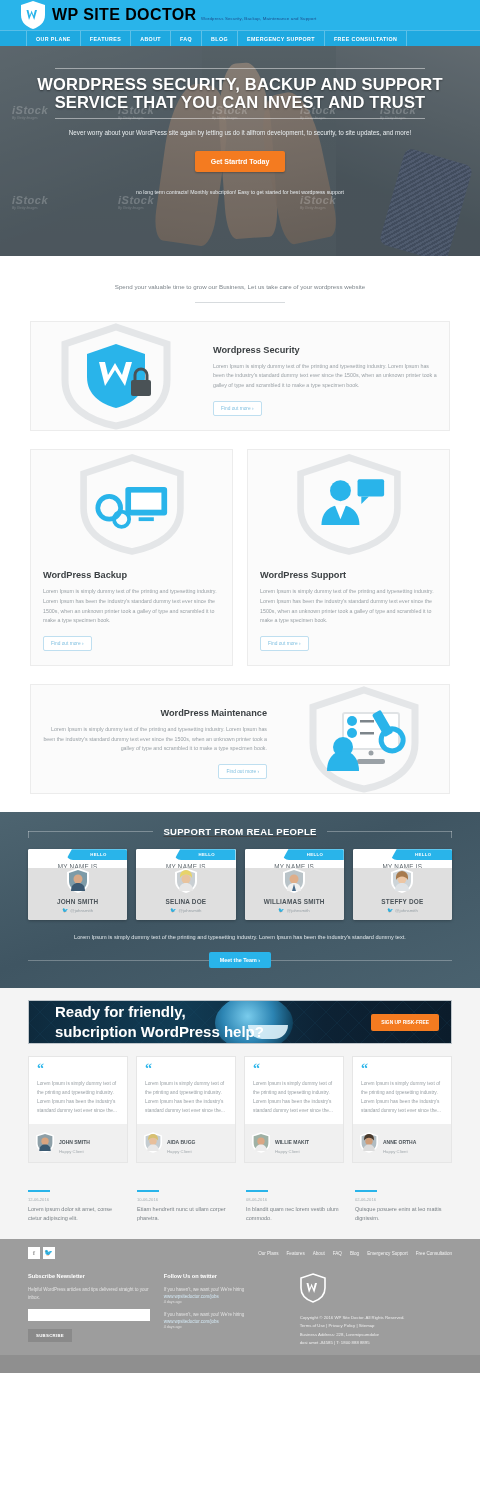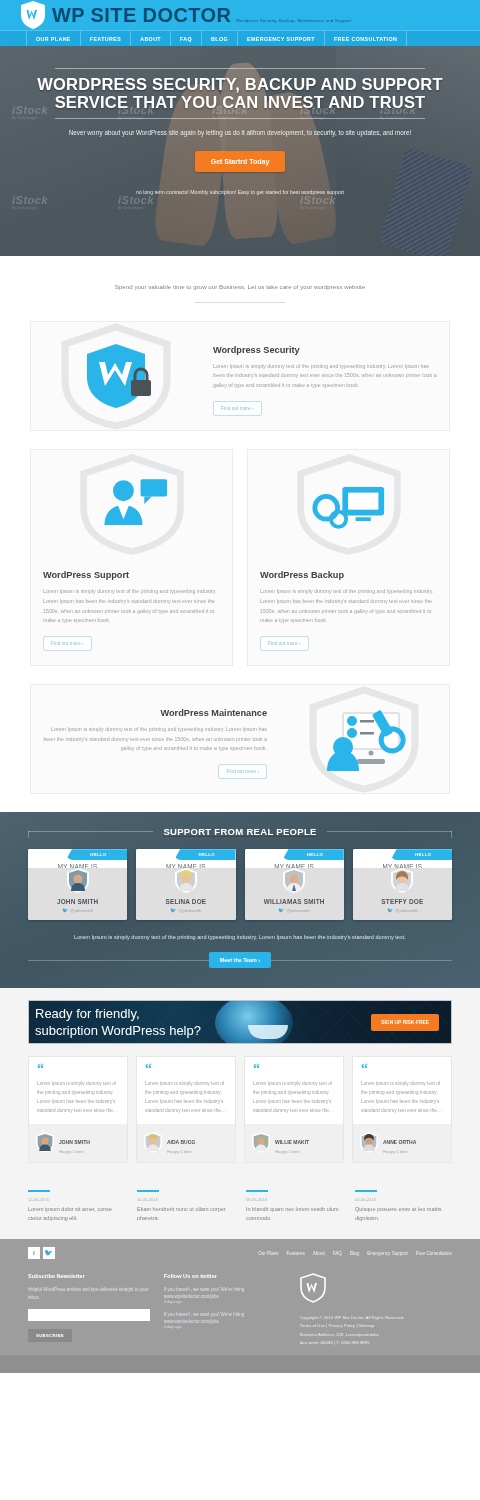--- a/index.html
+++ b/index.html
@@ -9,21 +9,21 @@
     background: #ffffff; color: #444;
   }
   .page { width: 480px; height: 1500px; position: relative; }
 
   
   .topbar { background: #29b4ea; height: 30px; display: flex; align-items: center; padding-left: 20px; }
   .logo-wrap { display: flex; align-items: center; gap: 6px; }
   .logo-shield { width: 26px; height: 30px; position: relative; }
   .logo-shield svg { display:block; }
   .logo-text { line-height: 1; }
-  .logo-title { font-size: 20px; font-weight: bold; color: #0c4a6e; letter-spacing: .4px; }
+  .logo-title { font-size: 16px; font-weight: bold; color: #000000; letter-spacing: .4px; }
   .logo-tag { font-size: 4.4px; color: #1c4d8c; letter-spacing: .15px; margin-top: 1px; }
 
   .navbar { background: #1fa9e0; height: 16px; display: flex; align-items: stretch; padding-left: 26px;
             border-top: 1px solid rgba(255,255,255,.25); }
   .nav-item { font-size: 5.3px; font-weight: bold; color: #fff; letter-spacing: .4px;
               display:flex; align-items:center; padding: 0 9px;
               border-right: 1px solid rgba(255,255,255,.28); cursor: pointer; }
   .nav-item:first-child { border-left: 1px solid rgba(255,255,255,.28); }
 
   
@@ -104,21 +104,21 @@
   .cta { position:relative; height: 44px; overflow:hidden; border:1px solid #bfc6cb;
          background: linear-gradient(90deg,#0e2a3d 0%,#113c55 35%,#0d2234 70%,#0b1c2b 100%); display:flex; align-items:center; }
   .cta-x { position:absolute; inset:0; opacity:.3;
       background-image: linear-gradient(45deg, transparent 48%, #1d5573 49%, transparent 51%),
                         linear-gradient(-45deg, transparent 48%, #1d5573 49%, transparent 51%);
       background-size: 22px 22px; }
   .cta-face { position:absolute; left: 44%; top:-6px; width: 78px; height: 56px; border-radius:50%;
               background: radial-gradient(circle at 42% 38%, #7fd4f5 0%, #2d88b8 45%, #10435f 80%); opacity:.95;}
   .cta-smile { position:absolute; left:52%; top:24px; width: 40px; height: 14px; border-radius: 0 0 22px 22px;
                background: #dff3fb; opacity:.9;}
-  .cta-txt { position:relative; z-index:3; color:#fff; font-size: 13px; font-weight:normal; line-height:1.35; padding-left: 6px; }
+  .cta-txt { position:relative; z-index:3; color:#fff; font-size: 15px; font-weight:bold; line-height:1.35; padding-left: 26px; }
   .btn-cta { position:absolute; right: 12px; top: 13px; z-index:4; background:#f47b20; color:#fff;
              font-size:4.9px; font-weight:bold; padding: 6px 10px; border-radius:2px; cursor:pointer; }
 
   
   .testis { display:flex; gap: 8px; padding: 12px 28px 0; background:#f4f4f4;}
   .testi { flex:1; background:#f0f0f0; }
   .testi-q { background:#fff; padding: 8px 8px 9px; border:1px solid #e6e6e6; border-bottom:none; }
   .quote { color:#29b4ea; font-size: 14px; font-weight:bold; line-height: .6; font-family:"Liberation Serif", serif; }
   .testi-p { font-size: 4.8px; color:#9aa1a6; line-height:1.9; margin-top: 5px; }
   .testi-f { display:flex; align-items:center; gap: 5px; padding: 6px 7px 8px; border:1px solid #e6e6e6; border-top:none;}
@@ -243,47 +243,47 @@
           <div class="btn-outline">Find out more ›</div>
         </div>
       </div>
     </div>
 
     <div class="row-two">
       <div class="card card-col">
         <div class="shield-ico">
           <svg width="112" height="104" viewBox="0 0 118 108">
             <path d="M59 5 L110 22 V58 C110 85 86 99 59 104 C32 99 8 85 8 58 V22 Z" fill="none" stroke="#e4e6e8" stroke-width="7"></path>
+            <rect x="52" y="36" width="44" height="30" rx="3" fill="#29b4ea"></rect>
+            <rect x="58" y="42" width="32" height="18" fill="#fff"></rect>
+            <rect x="66" y="68" width="16" height="4" fill="#29b4ea"></rect>
+            <circle cx="35" cy="58" r="12" fill="none" stroke="#29b4ea" stroke-width="5"></circle>
+            <circle cx="48" cy="70" r="8" fill="none" stroke="#29b4ea" stroke-width="4"></circle>
+          </svg>
+        </div>
+        <div class="card-body">
+          <div class="card-h">WordPress Backup</div>
+          <div class="card-p">Lorem Ipsum is simply dummy text of the printing and typesetting industry. Lorem Ipsum has been the industry's standard dummy text ever since the 1500s, when an unknown printer took a galley of type and scrambled it to make a type specimen book.</div>
+          <div class="btn-outline">Find out more ›</div>
+        </div>
+      </div>
+
+      <div class="card card-col">
+        <div class="shield-ico">
+          <svg width="112" height="104" viewBox="0 0 118 108">
+            <path d="M59 5 L110 22 V58 C110 85 86 99 59 104 C32 99 8 85 8 58 V22 Z" fill="none" stroke="#e4e6e8" stroke-width="7"></path>
             <circle cx="50" cy="40" r="11" fill="#29b4ea"></circle>
             <path d="M30 76 C30 62 40 55 50 55 C60 55 70 62 70 76 Z" fill="#29b4ea"></path>
             <path d="M44 55 L50 70 L56 55 Z" fill="#fff"></path>
             <rect x="68" y="28" width="28" height="18" rx="2" fill="#29b4ea"></rect>
             <path d="M72 46 L72 54 L80 46 Z" fill="#29b4ea"></path>
           </svg>
         </div>
         <div class="card-body">
           <div class="card-h">WordPress Support</div>
-          <div class="card-p">Lorem Ipsum is simply dummy text of the printing and typesetting industry. Lorem Ipsum has been the industry's standard dummy text ever since the 1500s, when an unknown printer took a galley of type and scrambled it to make a type specimen book.</div>
-          <div class="btn-outline">Find out more ›</div>
-        </div>
-      </div>
-
-      <div class="card card-col">
-        <div class="shield-ico">
-          <svg width="112" height="104" viewBox="0 0 118 108">
-            <path d="M59 5 L110 22 V58 C110 85 86 99 59 104 C32 99 8 85 8 58 V22 Z" fill="none" stroke="#e4e6e8" stroke-width="7"></path>
-            <rect x="52" y="36" width="44" height="30" rx="3" fill="#29b4ea"></rect>
-            <rect x="58" y="42" width="32" height="18" fill="#fff"></rect>
-            <rect x="66" y="68" width="16" height="4" fill="#29b4ea"></rect>
-            <circle cx="35" cy="58" r="12" fill="none" stroke="#29b4ea" stroke-width="5"></circle>
-            <circle cx="48" cy="70" r="8" fill="none" stroke="#29b4ea" stroke-width="4"></circle>
-          </svg>
-        </div>
-        <div class="card-body">
-          <div class="card-h">WordPress Backup</div>
           <div class="card-p">Lorem Ipsum is simply dummy text of the printing and typesetting industry. Lorem Ipsum has been the industry's standard dummy text ever since the 1500s, when an unknown printer took a galley of type and scrambled it to make a type specimen book.</div>
           <div class="btn-outline">Find out more ›</div>
         </div>
       </div>
     </div>
 
     <div class="card">
       <div class="card-row">
         <div class="card-body" style="flex:1; text-align:right;">
           <div class="card-h">WordPress Maintenance</div>

